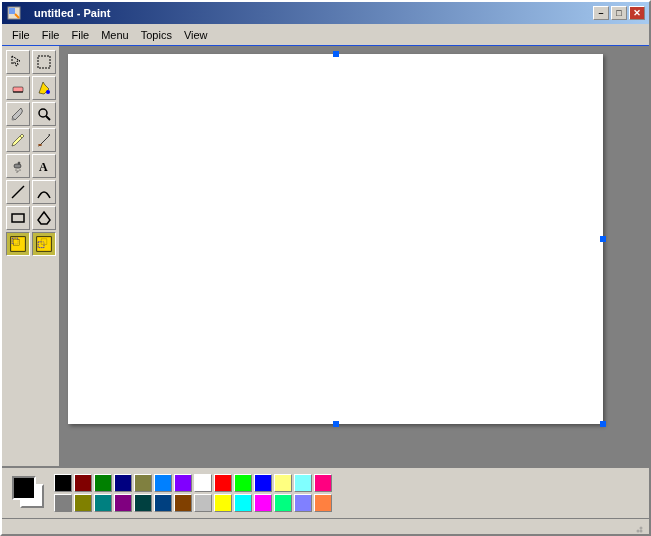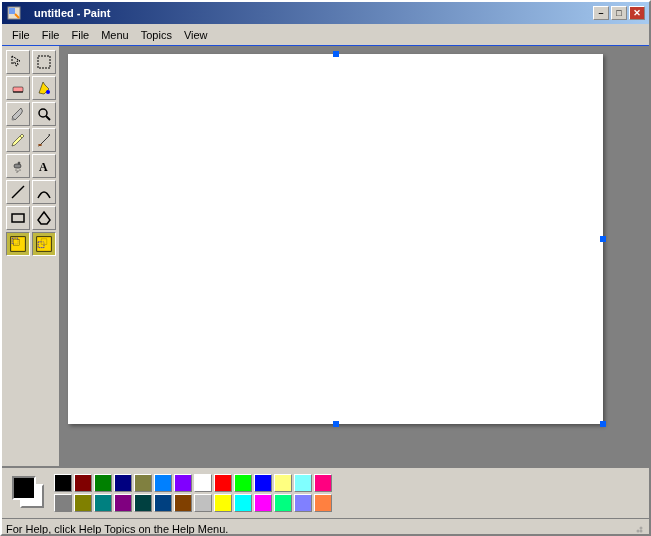--- a/index.html
+++ b/index.html
@@ -416,21 +416,20 @@
         <div class="color-swatch" title="#ffff80" style="background: rgb(255, 255, 128);"></div>
         <div class="color-swatch" title="#00ff80" style="background: rgb(0, 255, 128);"></div>
         <div class="color-swatch" title="#80ffff" style="background: rgb(128, 255, 255);"></div>
         <div class="color-swatch" title="#8080ff" style="background: rgb(128, 128, 255);"></div>
         <div class="color-swatch" title="#ff0080" style="background: rgb(255, 0, 128);"></div>
         <div class="color-swatch" title="#ff8040" style="background: rgb(255, 128, 64);"></div>
       </div>
   </div>
 
   <div class="status-bar">
-    <span class="status-text">For Help, click Help Topics on the Help Menu.</span>
     <div class="status-divider"></div>
     <svg class="status-grip" viewBox="0 0 12 12">
       <circle cx="8" cy="8" r="1.5" fill="#808080"></circle>
       <circle cx="5" cy="8" r="1.5" fill="#808080"></circle>
       <circle cx="8" cy="5" r="1.5" fill="#808080"></circle>
     </svg>
   </div>
 </div>
 
 </body></html>

